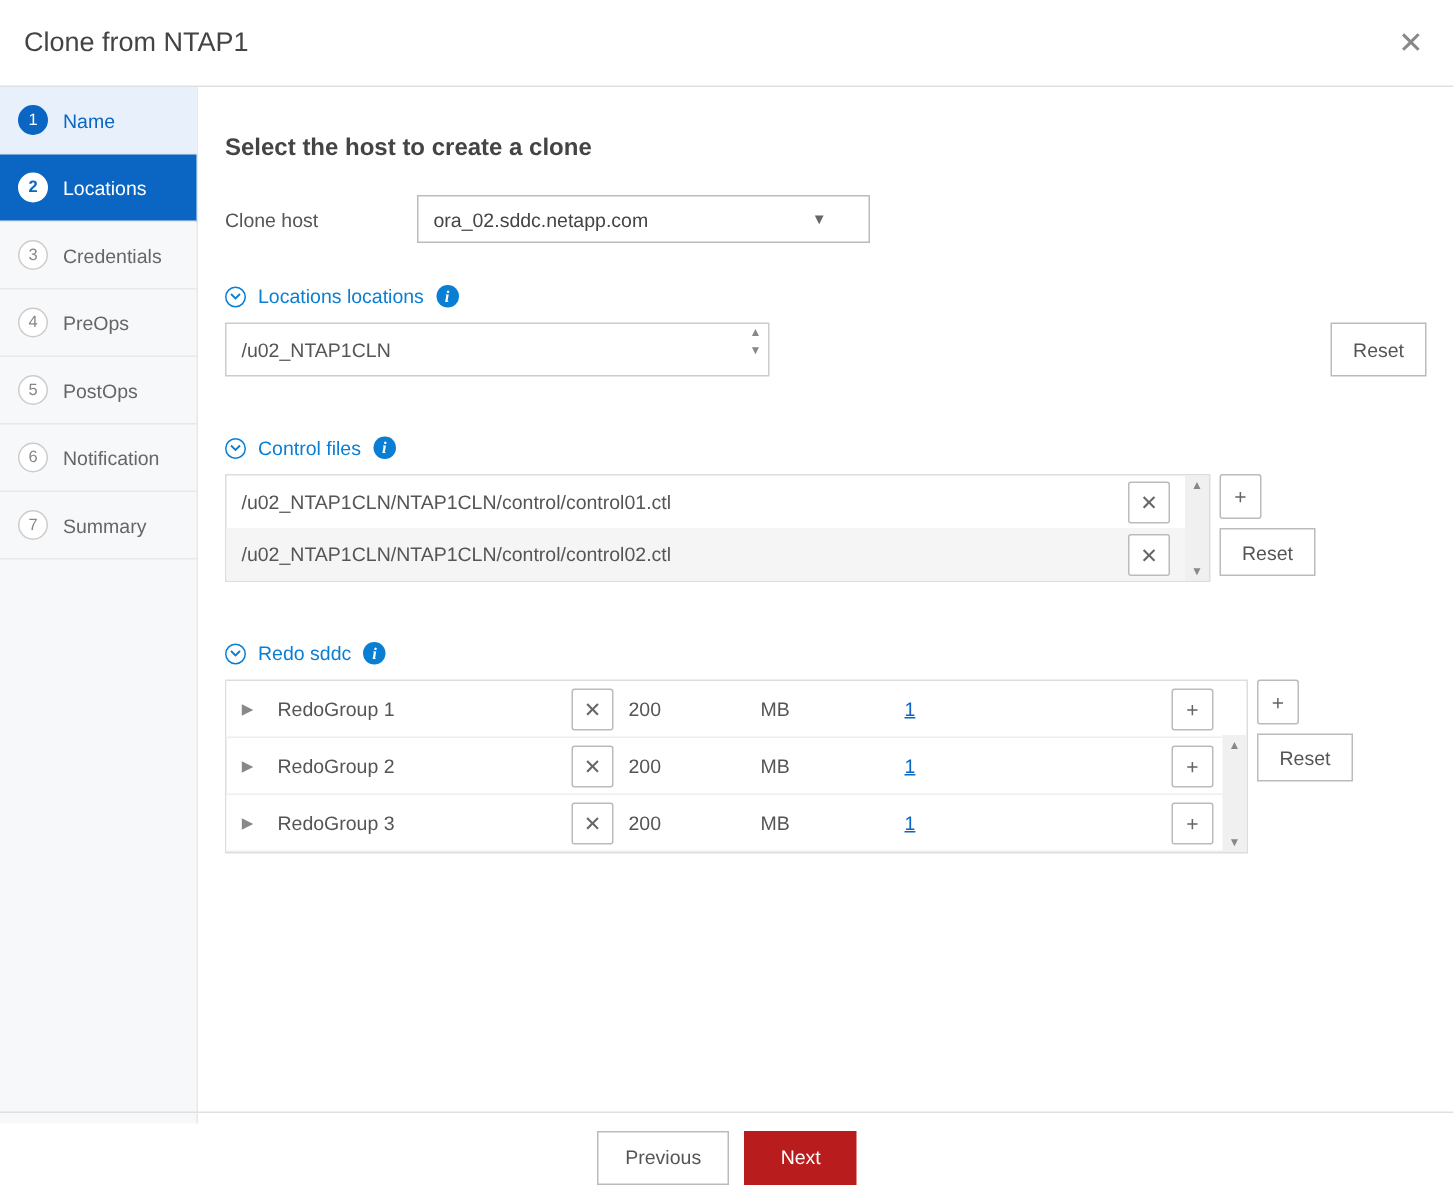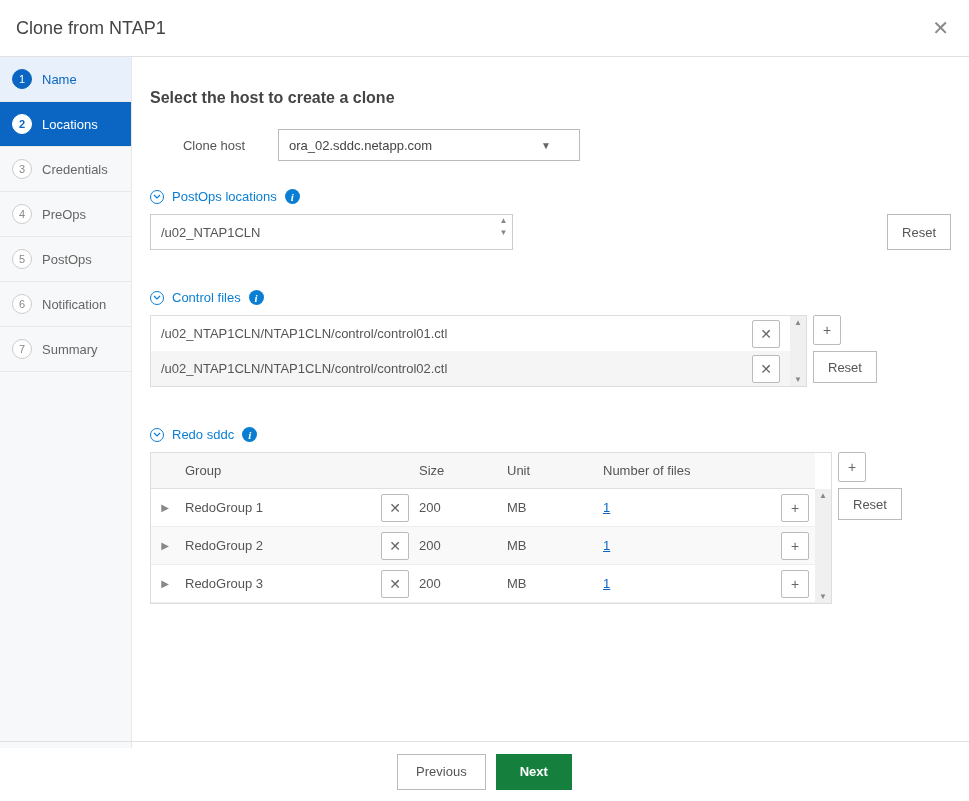--- a/index.html
+++ b/index.html
@@ -14,21 +14,21 @@
     .step-label{font-size:13px;color:#666;}
     .step.completed{background:#e8f1fb;}
     .step.completed .step-num{background:#0a66c2;color:#fff;border-color:#0a66c2;}
     .step.completed .step-label{color:#0a66c2;}
     .step.active{background:#0a66c2;}
     .step.active .step-num{background:#fff;color:#0a66c2;border-color:#fff;font-weight:600;}
     .step.active .step-label{color:#fff;font-weight:500;}
     .main{flex:1;padding:18px 18px;overflow-y:auto;}
     .main-title{font-size:16px;color:#444;font-weight:600;margin-bottom:22px;margin-top:14px;}
     .row{display:flex;align-items:center;margin-bottom:28px;}
-    .row-label{width:128px;font-size:13px;color:#555;text-align:center;}
+    .row-label{width:128px;font-size:13px;color:#555;}
     .select{width:302px;height:32px;border:1px solid #bbb;padding:0 28px 0 10px;font-size:13px;color:#444;background:#fff;position:relative;display:flex;align-items:center;justify-content:space-between;cursor:pointer;}
     .caret{font-size:10px;color:#666;}
     .section-head{display:flex;align-items:center;gap:8px;margin-bottom:10px;}
     .collapse-icon{width:14px;height:14px;border:1px solid #0a7ed3;border-radius:50%;display:inline-flex;align-items:center;justify-content:center;cursor:pointer;}
     .collapse-icon svg{display:block;}
     .section-label{font-size:13px;color:#0a7ed3;}
     .info-icon{width:15px;height:15px;border-radius:50%;background:#0a7ed3;color:#fff;display:inline-flex;align-items:center;justify-content:center;font-size:11px;font-weight:600;font-style:italic;font-family:Georgia,serif;cursor:pointer;}
     .datafile-row{display:flex;align-items:center;gap:12px;margin-bottom:40px;}
     .spinner-input{flex:1;display:flex;border:1px solid #ccc;height:36px;align-items:center;padding-left:10px;font-size:13px;color:#555;position:relative;max-width:608px;}
     .spinner-ctrl{position:absolute;right:4px;top:2px;display:flex;flex-direction:column;gap:4px;}
@@ -53,21 +53,21 @@
     .col-del{width:48px;display:flex;justify-content:center;}
     .col-size{width:88px;}
     .col-unit{width:96px;}
     .col-num{width:172px;}
     .col-add{width:40px;display:flex;justify-content:center;}
     .col-num a{color:#0a66c2;text-decoration:underline;cursor:pointer;}
     .redo-scroll{position:absolute;right:0;top:36px;width:16px;bottom:0;background:#f0f0f0;display:flex;flex-direction:column;justify-content:space-between;align-items:center;padding:2px 0;}
     .redo-scroll span{font-size:8px;color:#888;cursor:pointer;}
     .footer{position:absolute;bottom:0;left:0;right:0;height:60px;border-top:1px solid #e0e0e0;display:flex;justify-content:center;align-items:center;padding:0 16px;gap:10px;}
     .btn-prev{height:36px;padding:0 18px;border:1px solid #bbb;background:#fff;font-size:13px;color:#555;cursor:pointer;}
-    .btn-next{height:36px;padding:0 24px;border:none;background:#15803d;color:#fff;font-size:13px;cursor:pointer;font-weight:bold;}
+    .btn-next{height:36px;padding:0 24px;border:none;background:#b91c1c;color:#fff;font-size:13px;cursor:pointer;}
   </style>
 </head>
 <body>
 
 <div class="header">
   <div class="header-title">Clone from NTAP1</div>
   <button class="close-btn">✕</button>
 </div>
 
 <div class="body">
@@ -112,21 +112,21 @@
         <span class="caret">▼</span>
       </div>
     </div>
 
     <div class="section-head">
       <span class="collapse-icon">
           <svg width="8" height="8" viewBox="0 0 8 8">
             <path d="M1 2 L4 5 L7 2" fill="none" stroke="#0a7ed3" stroke-width="1.2"></path>
           </svg>
         </span>
-      <span class="section-label">PostOps locations</span>
+      <span class="section-label">Locations locations</span>
       <span class="info-icon">i</span>
     </div>
     <div class="datafile-row">
       <div class="spinner-input">
         <span>/u02_NTAP1CLN</span>
         <div class="spinner-ctrl">
             <span>▲</span>
             <span>▼</span>
           </div>
       </div>
@@ -168,29 +168,20 @@
       <span class="collapse-icon">
           <svg width="8" height="8" viewBox="0 0 8 8">
             <path d="M1 2 L4 5 L7 2" fill="none" stroke="#0a7ed3" stroke-width="1.2"></path>
           </svg>
         </span>
       <span class="section-label">Redo sddc</span>
       <span class="info-icon">i</span>
     </div>
     <div class="redo-wrap">
       <div class="redo-table" style="padding-right:16px;">
-        <div class="redo-head">
-          <div class="col-exp"></div>
-          <div class="col-grp">Group</div>
-          <div class="col-del"></div>
-          <div class="col-size">Size</div>
-          <div class="col-unit">Unit</div>
-          <div class="col-num">Number of files</div>
-          <div class="col-add"></div>
-        </div>
         <div class="redo-row" style="background:#fff;">
           <div class="col-exp">▶</div>
           <div class="col-grp">RedoGroup 1</div>
           <div class="col-del">
               <button class="btn-small">✕</button>
             </div>
           <div class="col-size">200</div>
           <div class="col-unit">MB</div>
           <div class="col-num"><a>1</a></div>
           <div class="col-add">

